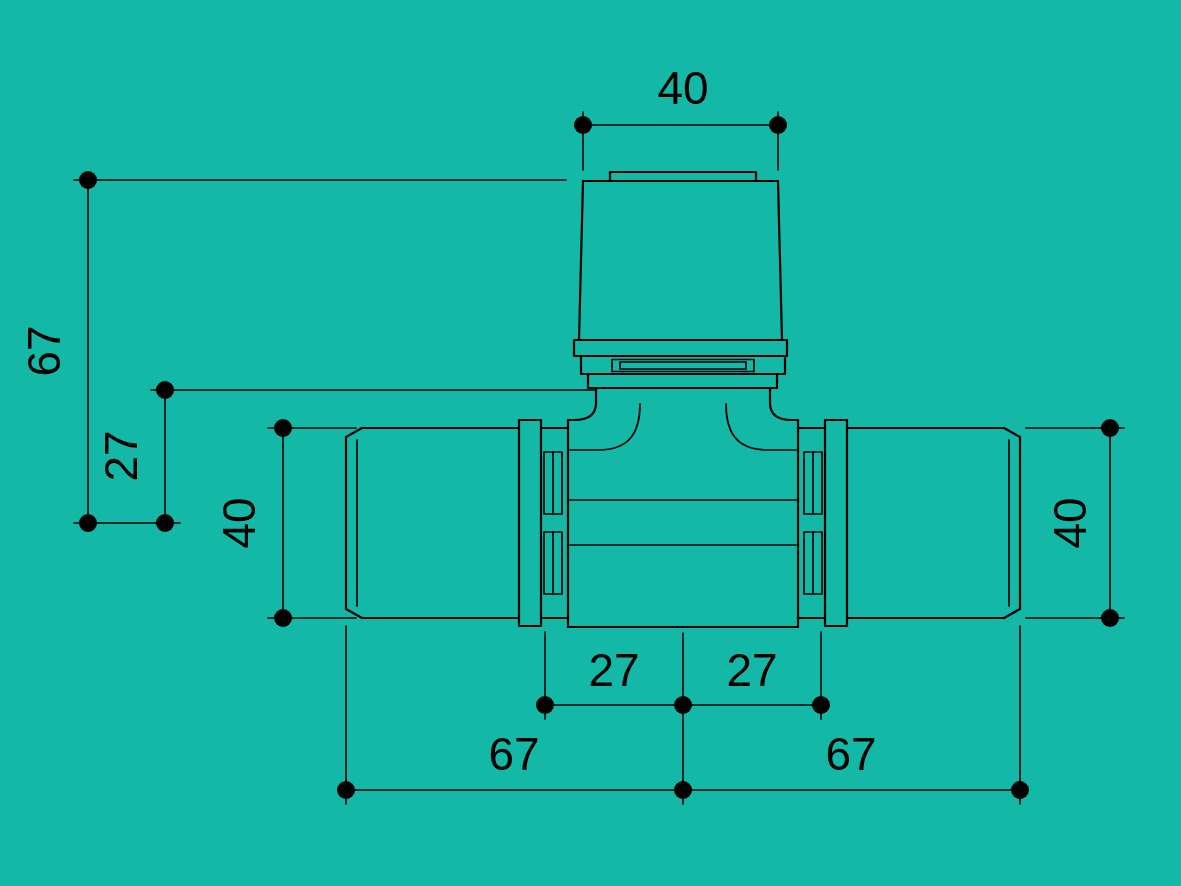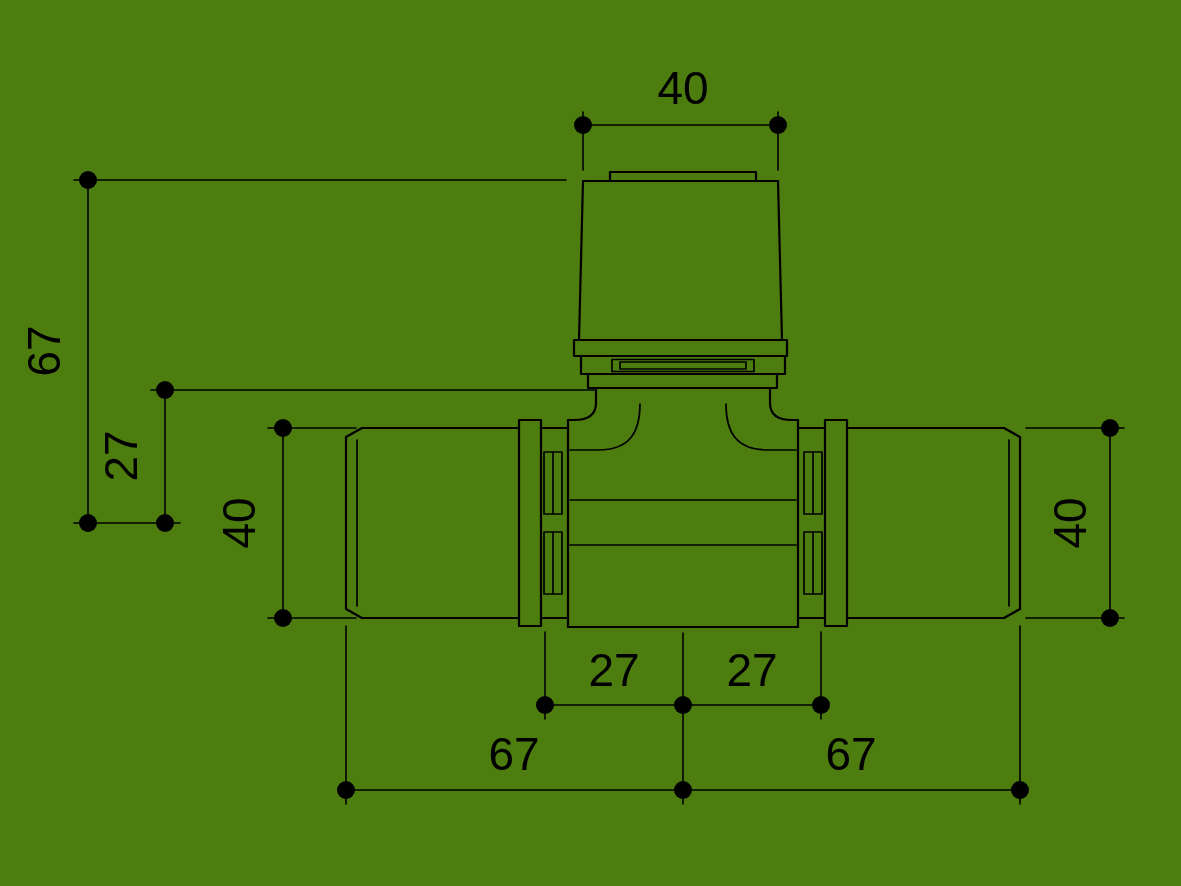--- a/index.html
+++ b/index.html
@@ -4,21 +4,21 @@
 <style>
   html, body {
     margin: 0;
     padding: 0;
     background: #ffffff;
   }
   #stage {
     position: relative;
     width: 1181px;
     height: 886px;
-    background: #4d7c0f;
+    background: #14b8a6;
     overflow: hidden;
   }
   svg { display: block; }
   .part   { fill: none; stroke: #000; stroke-width: 2.2; stroke-linejoin: round; stroke-linecap: round; }
   .detail { fill: none; stroke: #000; stroke-width: 1.7; stroke-linejoin: round; stroke-linecap: round; }
   .dim    { fill: none; stroke: #000; stroke-width: 1.6; stroke-linecap: round; }
   .dot    { fill: #000; stroke: none; }
   .dim-label {
     font-family: "Liberation Sans", sans-serif;
     font-size: 46px;

